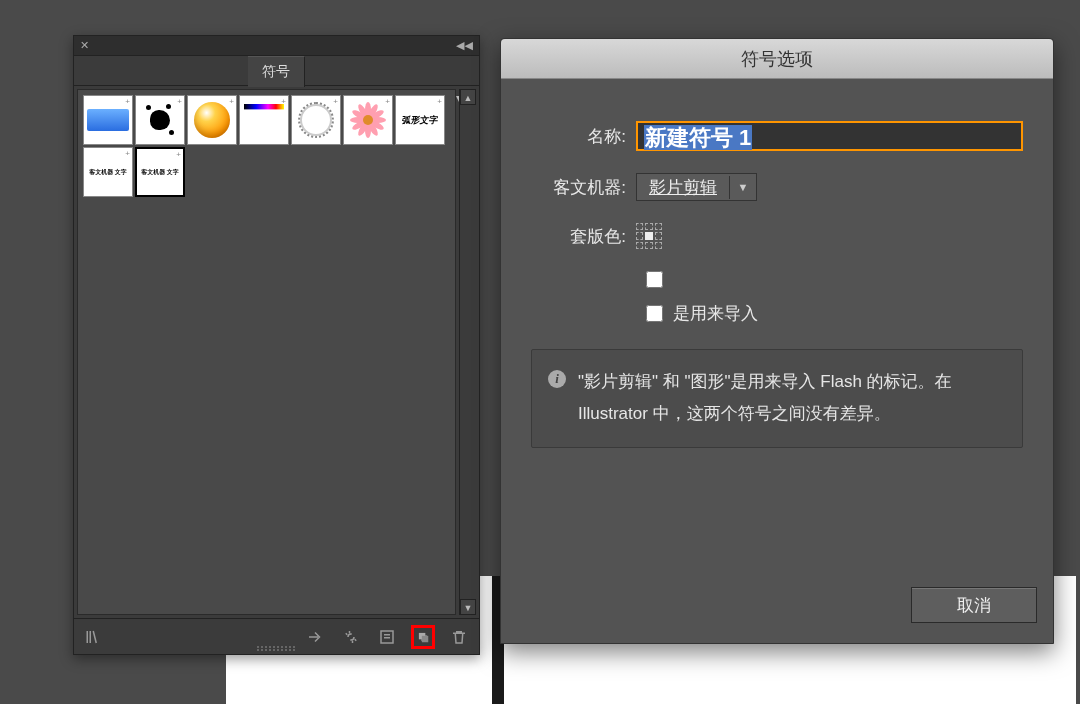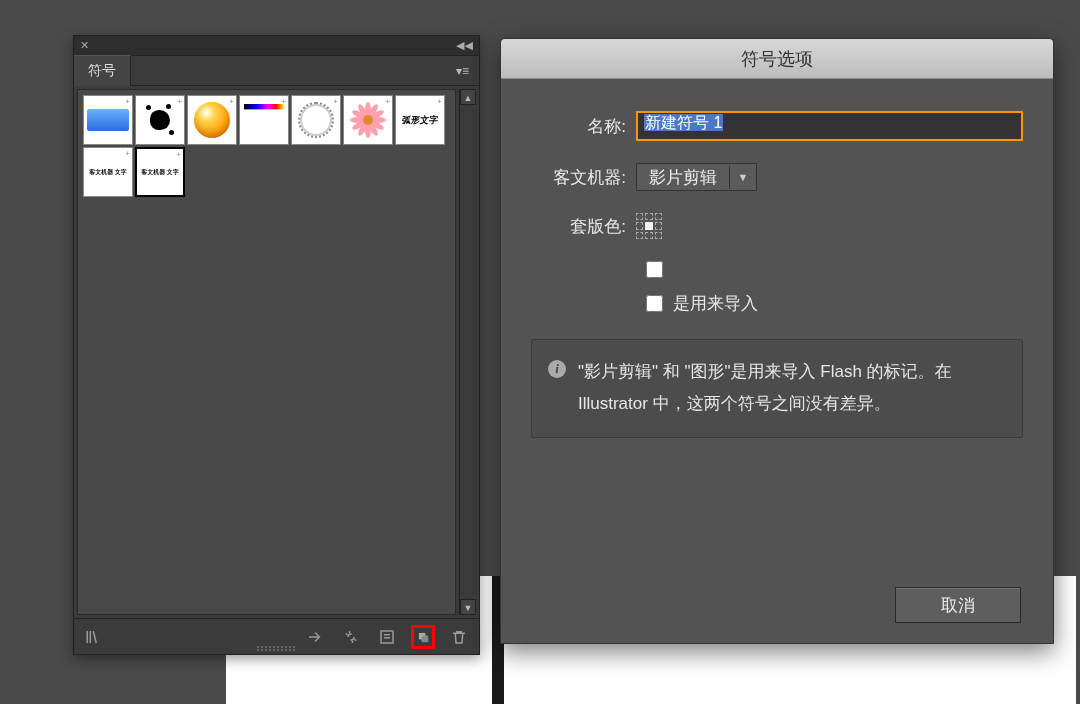--- a/index.html
+++ b/index.html
@@ -10,21 +10,21 @@
   .canvas-ruler { position: absolute; left: 492px; top: 576px; width: 12px; height: 128px; background: #1a1a1a; }
 
   
   .symbols-panel {
     position: absolute; left: 73px; top: 35px; width: 407px; height: 620px;
     background: #3b3b3b; border: 1px solid #222; box-shadow: 0 4px 12px rgba(0,0,0,.4);
   }
   .panel-topbar { height: 20px; background: #2e2e2e; display: flex; align-items: center; padding: 0 6px; border-bottom: 1px solid #222; }
   .panel-topbar .close { color: #aaa; font-size: 11px; cursor: pointer; }
   .panel-topbar .collapse { margin-left: auto; color: #aaa; font-size: 11px; cursor: pointer; }
-  .panel-tabbar { height: 30px; background: #3b3b3b; display: flex; align-items: center; border-bottom: 1px solid #222; }
+  .panel-tabbar { height: 30px; background: #3b3b3b; display: flex; align-items: center; border-bottom: 1px solid #222; flex-direction: column; }
   .panel-tab { background: #444; color: #ddd; font-size: 14px; padding: 6px 14px; border-right: 1px solid #222; border-top: 1px solid #555; }
   .panel-menu { margin-left: auto; margin-right: 6px; color: #bbb; font-size: 12px; cursor: pointer; padding: 4px; }
   .panel-body { display: flex; height: calc(100% - 20px - 30px - 36px); }
   .symbol-grid { flex: 1; background: #494949; padding: 4px; display: flex; flex-wrap: wrap; align-content: flex-start; border: 1px solid #2a2a2a; margin: 3px; }
   .symbol-cell { width: 50px; height: 50px; background: #fff; margin: 1px; border: 1px solid #888; position: relative; overflow: hidden; display:flex; align-items:center; justify-content:center; }
   .symbol-cell.selected { border: 2px solid #000; }
   .corner-plus { position:absolute; top:1px; right:2px; font-size:8px; color:#888; }
   .scrollbar { width: 17px; background: #3b3b3b; display:flex; flex-direction:column; border-left:1px solid #222; margin:3px 3px 3px 0; }
   .scroll-arrow { height:16px; color:#bbb; font-size:9px; text-align:center; line-height:16px; background:#444; border:1px solid #222; }
   .scroll-track { flex:1; }
@@ -48,36 +48,36 @@
   .th-ring { width:36px; height:36px; border:2px dotted #888; border-radius:50%; box-shadow:0 0 0 2px #ccc inset; }
   .th-flower { position:relative; width:40px; height:40px; }
   .th-flower .petal { position:absolute; width:16px; height:6px; background:#ff9fb0; border-radius:50%; left:12px; top:17px; transform-origin: 8px 3px; }
   .th-flower .center { position:absolute; width:10px; height:10px; background:#e08b2a; border-radius:50%; left:15px; top:15px; }
   .th-text { font-size:9px; font-weight:bold; color:#000; text-align:center; transform:skewX(-10deg); }
   .th-text-sm { font-size:6px; color:#000; font-weight:bold; text-align:center; }
 
   
   .dialog { position:absolute; left:500px; top:38px; width:554px; height:606px; background:#535353; border:1px solid #333; box-shadow:0 8px 24px rgba(0,0,0,.5); border-radius:4px 4px 0 0; }
   .dialog-title { height:40px; background:linear-gradient(#d8d8d8,#bcbcbc); color:#333; font-size:18px; text-align:center; line-height:40px; border-bottom:1px solid #888; border-radius:4px 4px 0 0; }
-  .dialog-body { padding: 32px 30px 20px 30px; color:#eee; font-size:17px; }
+  .dialog-body { padding: 42px 30px 20px 30px; color:#eee; font-size:17px; }
   .form-row { display:flex; align-items:center; margin-bottom:22px; }
   .form-label { width:105px; text-align:right; padding-right:10px; color:#e8e8e8; }
-  .input-name { flex:1; height:30px; background:#333; border:2px solid #ff9500; color:#fff; padding:0 6px; font-size:16px; }
+  .input-name { flex:1; height:30px; background:#333; border:2px solid #ff9500; color:#fff; padding:0 6px; font-size:22px;font-weight:bold; }
   .input-name .sel { background:#4a78c4; color:#fff; padding:0 1px; }
   .select-box { background:#5a5a5a; border:1px solid #333; color:#eee; height:28px; display:flex; align-items:center; }
-  .select-box .val { padding:0 12px; border-right:1px solid #333; }
+  .select-box .val { padding:0 12px; border-right:1px solid #333;text-decoration:underline; }
   .select-box .arrow { width:26px; text-align:center; font-size:11px; color:#ccc; }
   .reg-grid { width:26px; height:26px; display:grid; grid-template-columns:repeat(3,1fr); grid-template-rows:repeat(3,1fr); gap:2px; }
   .reg-grid span { border:1px dashed #aaa; }
   .reg-grid span.center { background:#eee; border:1px solid #eee; }
   .check-row { display:flex; align-items:center; margin-left:115px; margin-bottom:14px; font-size:17px; color:#e8e8e8; }
   .check-row input { width:17px; height:17px; margin-right:10px; accent-color:#666; }
   .info-box { border:1px solid #3a3a3a; background:#4c4c4c; border-radius:2px; padding:16px 16px; margin-top:24px; display:flex; gap:12px; color:#e6e6e6; line-height:1.9; font-size:17px; }
   .info-icon { width:18px; height:18px; border-radius:50%; background:#aaa; color:#444; font-size:13px; font-weight:bold; text-align:center; line-height:18px; flex-shrink:0; margin-top:4px; font-style:italic; font-family:Georgia,serif; }
-  .dialog-buttons { position:absolute; right:32px; bottom:20px; display:flex; gap:32px; }
+  .dialog-buttons { position:absolute; right:16px; bottom:20px; display:flex; gap:32px; }
   .dlg-btn { width:126px; height:36px; background:#5e5e5e; border:1px solid #2a2a2a; color:#eee; font-size:17px; cursor:pointer; box-shadow: inset 0 1px 0 #777; }
 </style>
 </head>
 <body>
 
 <div class="canvas-bg"></div>
 <div class="canvas-ruler"></div>
 
 <div class="symbols-panel">
   <div class="panel-topbar">

